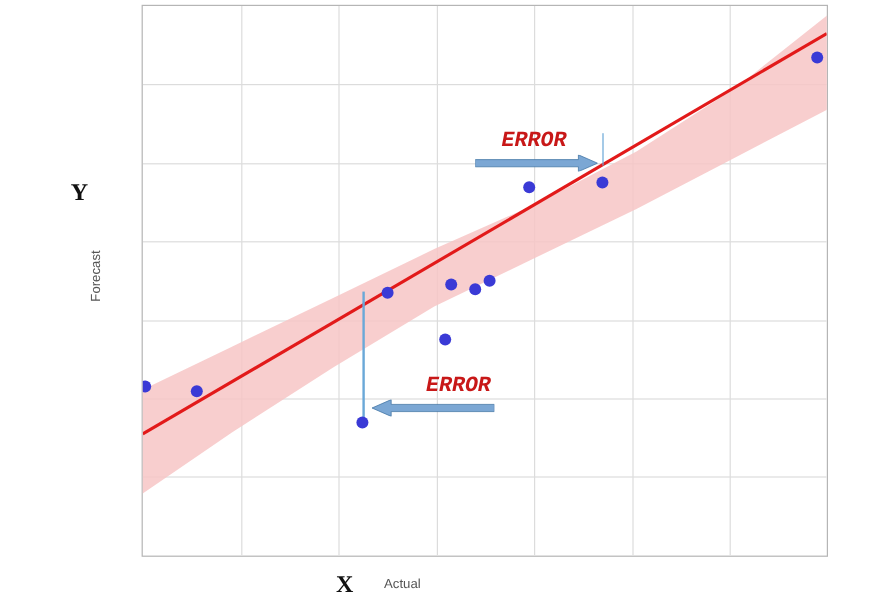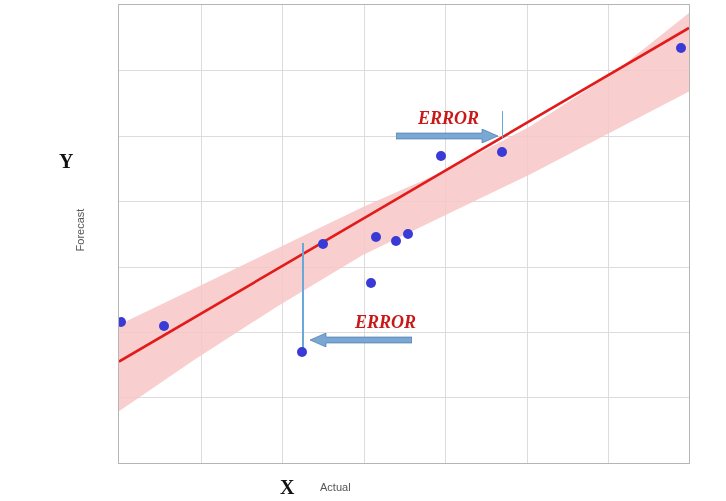--- a/index.html
+++ b/index.html
@@ -94,21 +94,21 @@
     position: absolute;
     left: 320px;
     top: 481px;
     font-size: 11px;
     color: #555;
   }
 
   
   .error-label {
     position: absolute;
-    font-family: Liberation Serif, serif;
+    font-family: Liberation Mono, monospace;
     font-style: italic;
     font-weight: bold;
     font-size: 18px;
     color: #c81818;
     text-align: center;
   }
   .arrow {
     position: absolute;
     height: 14px;
   }

